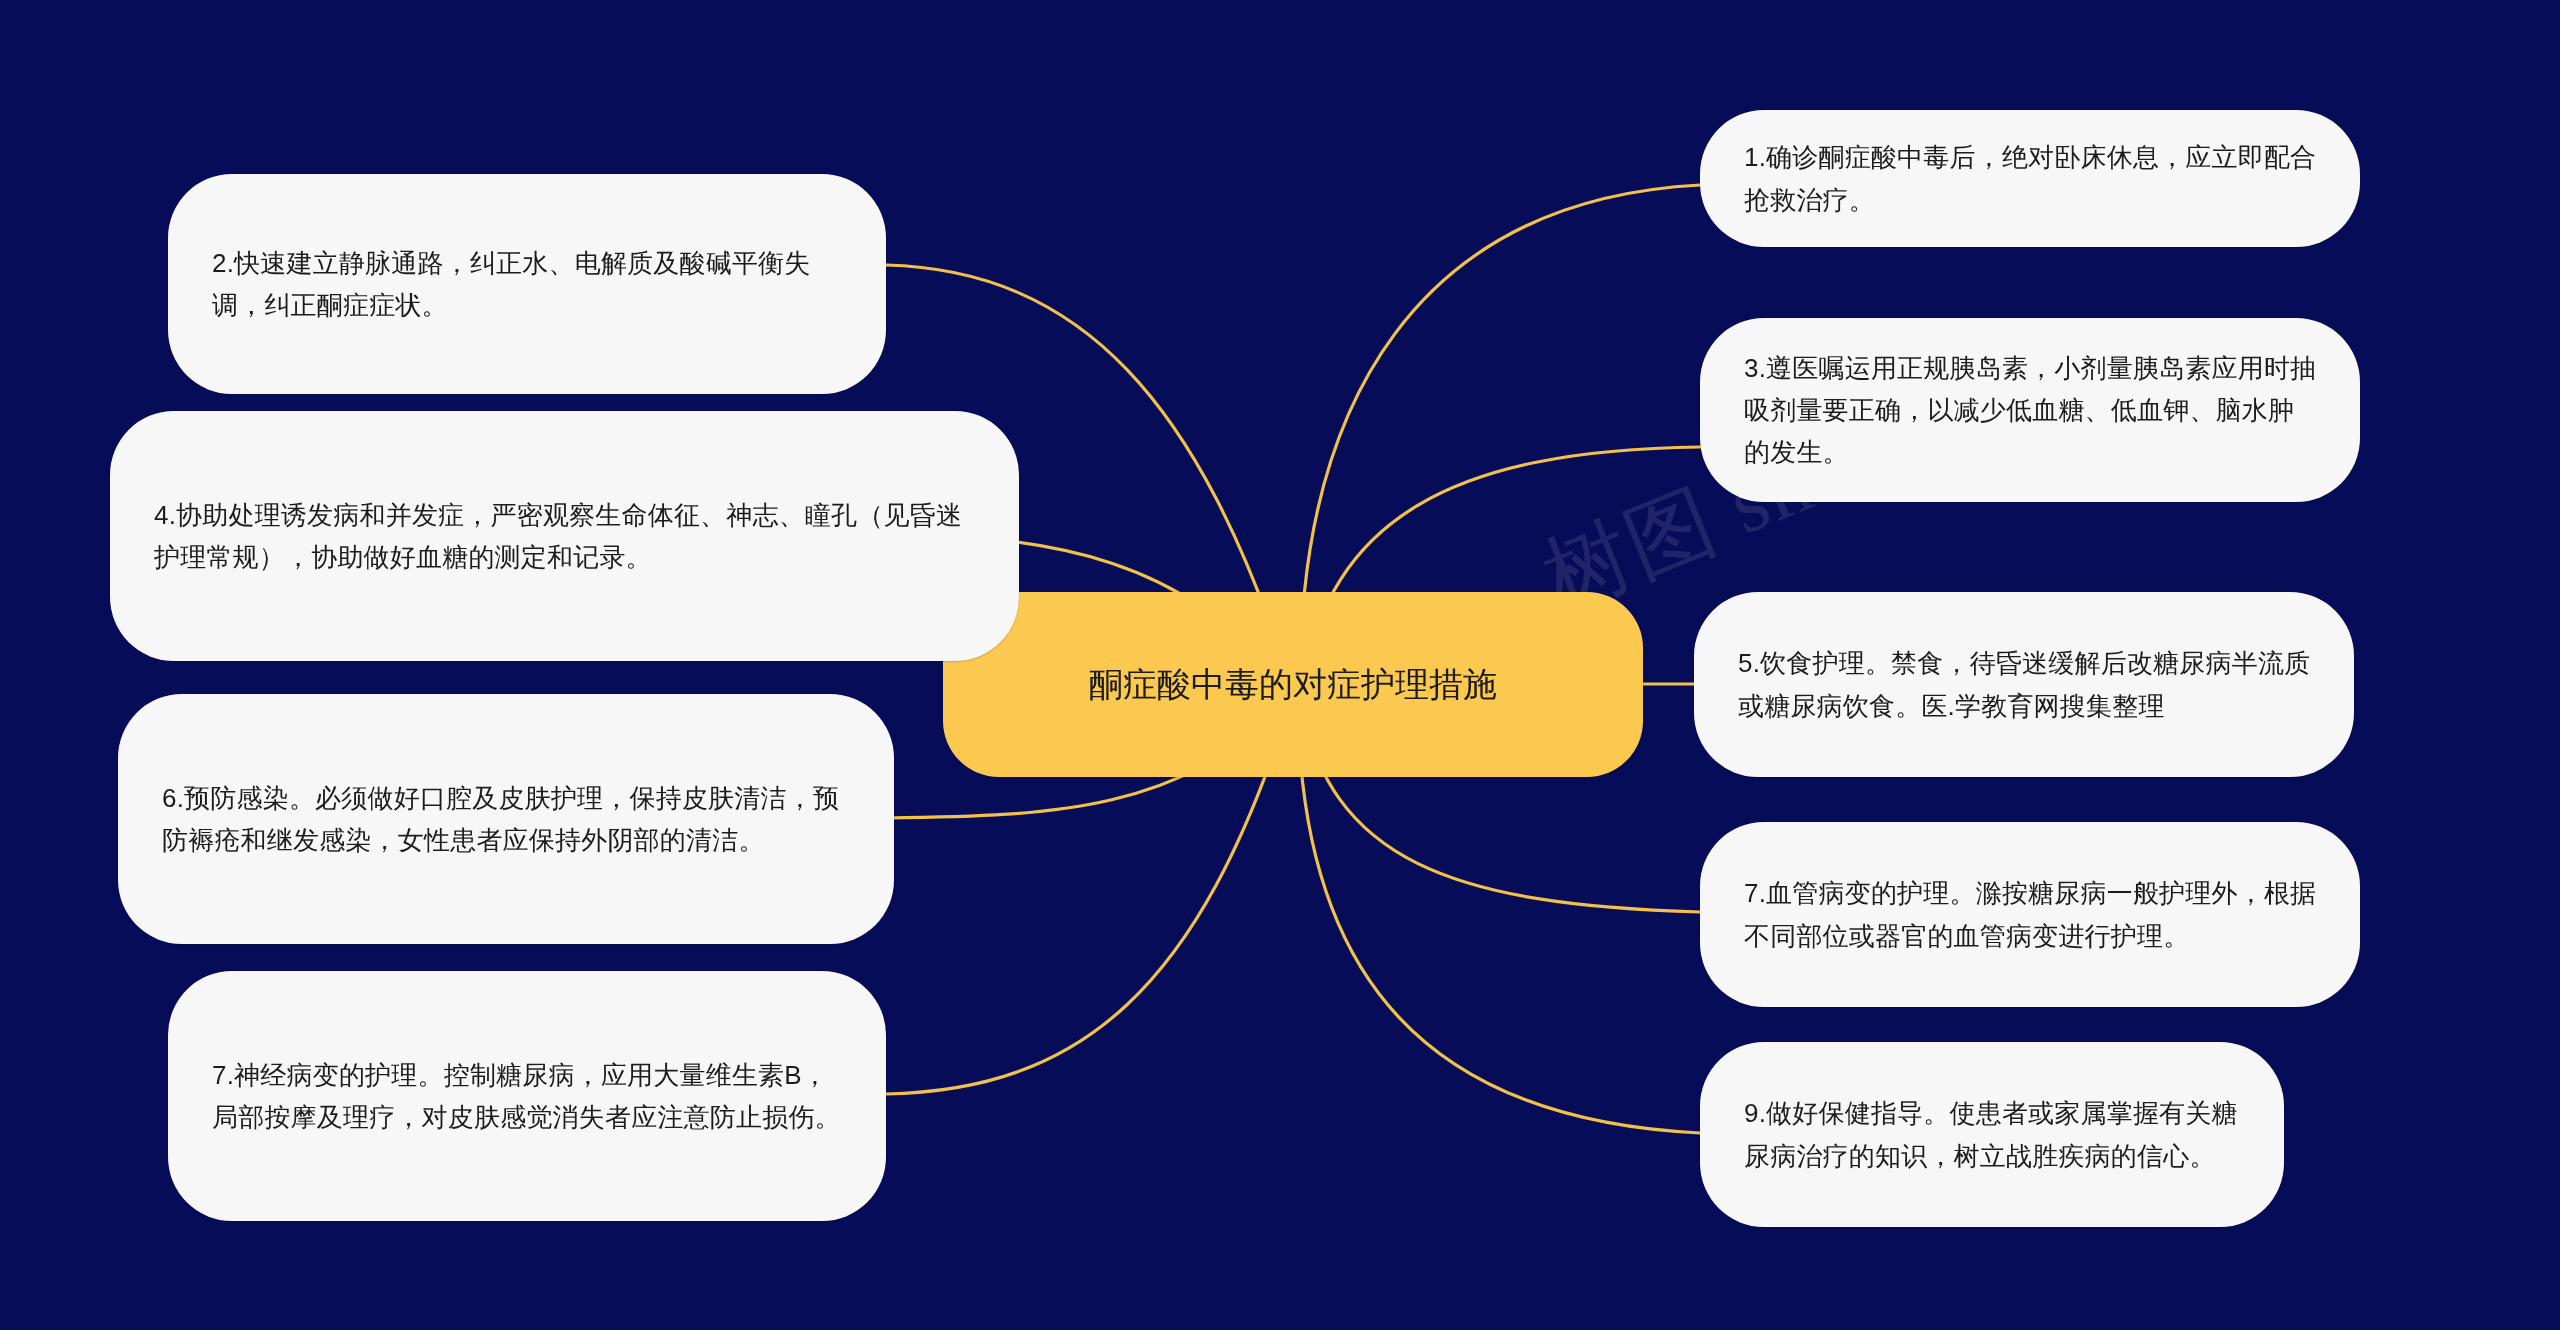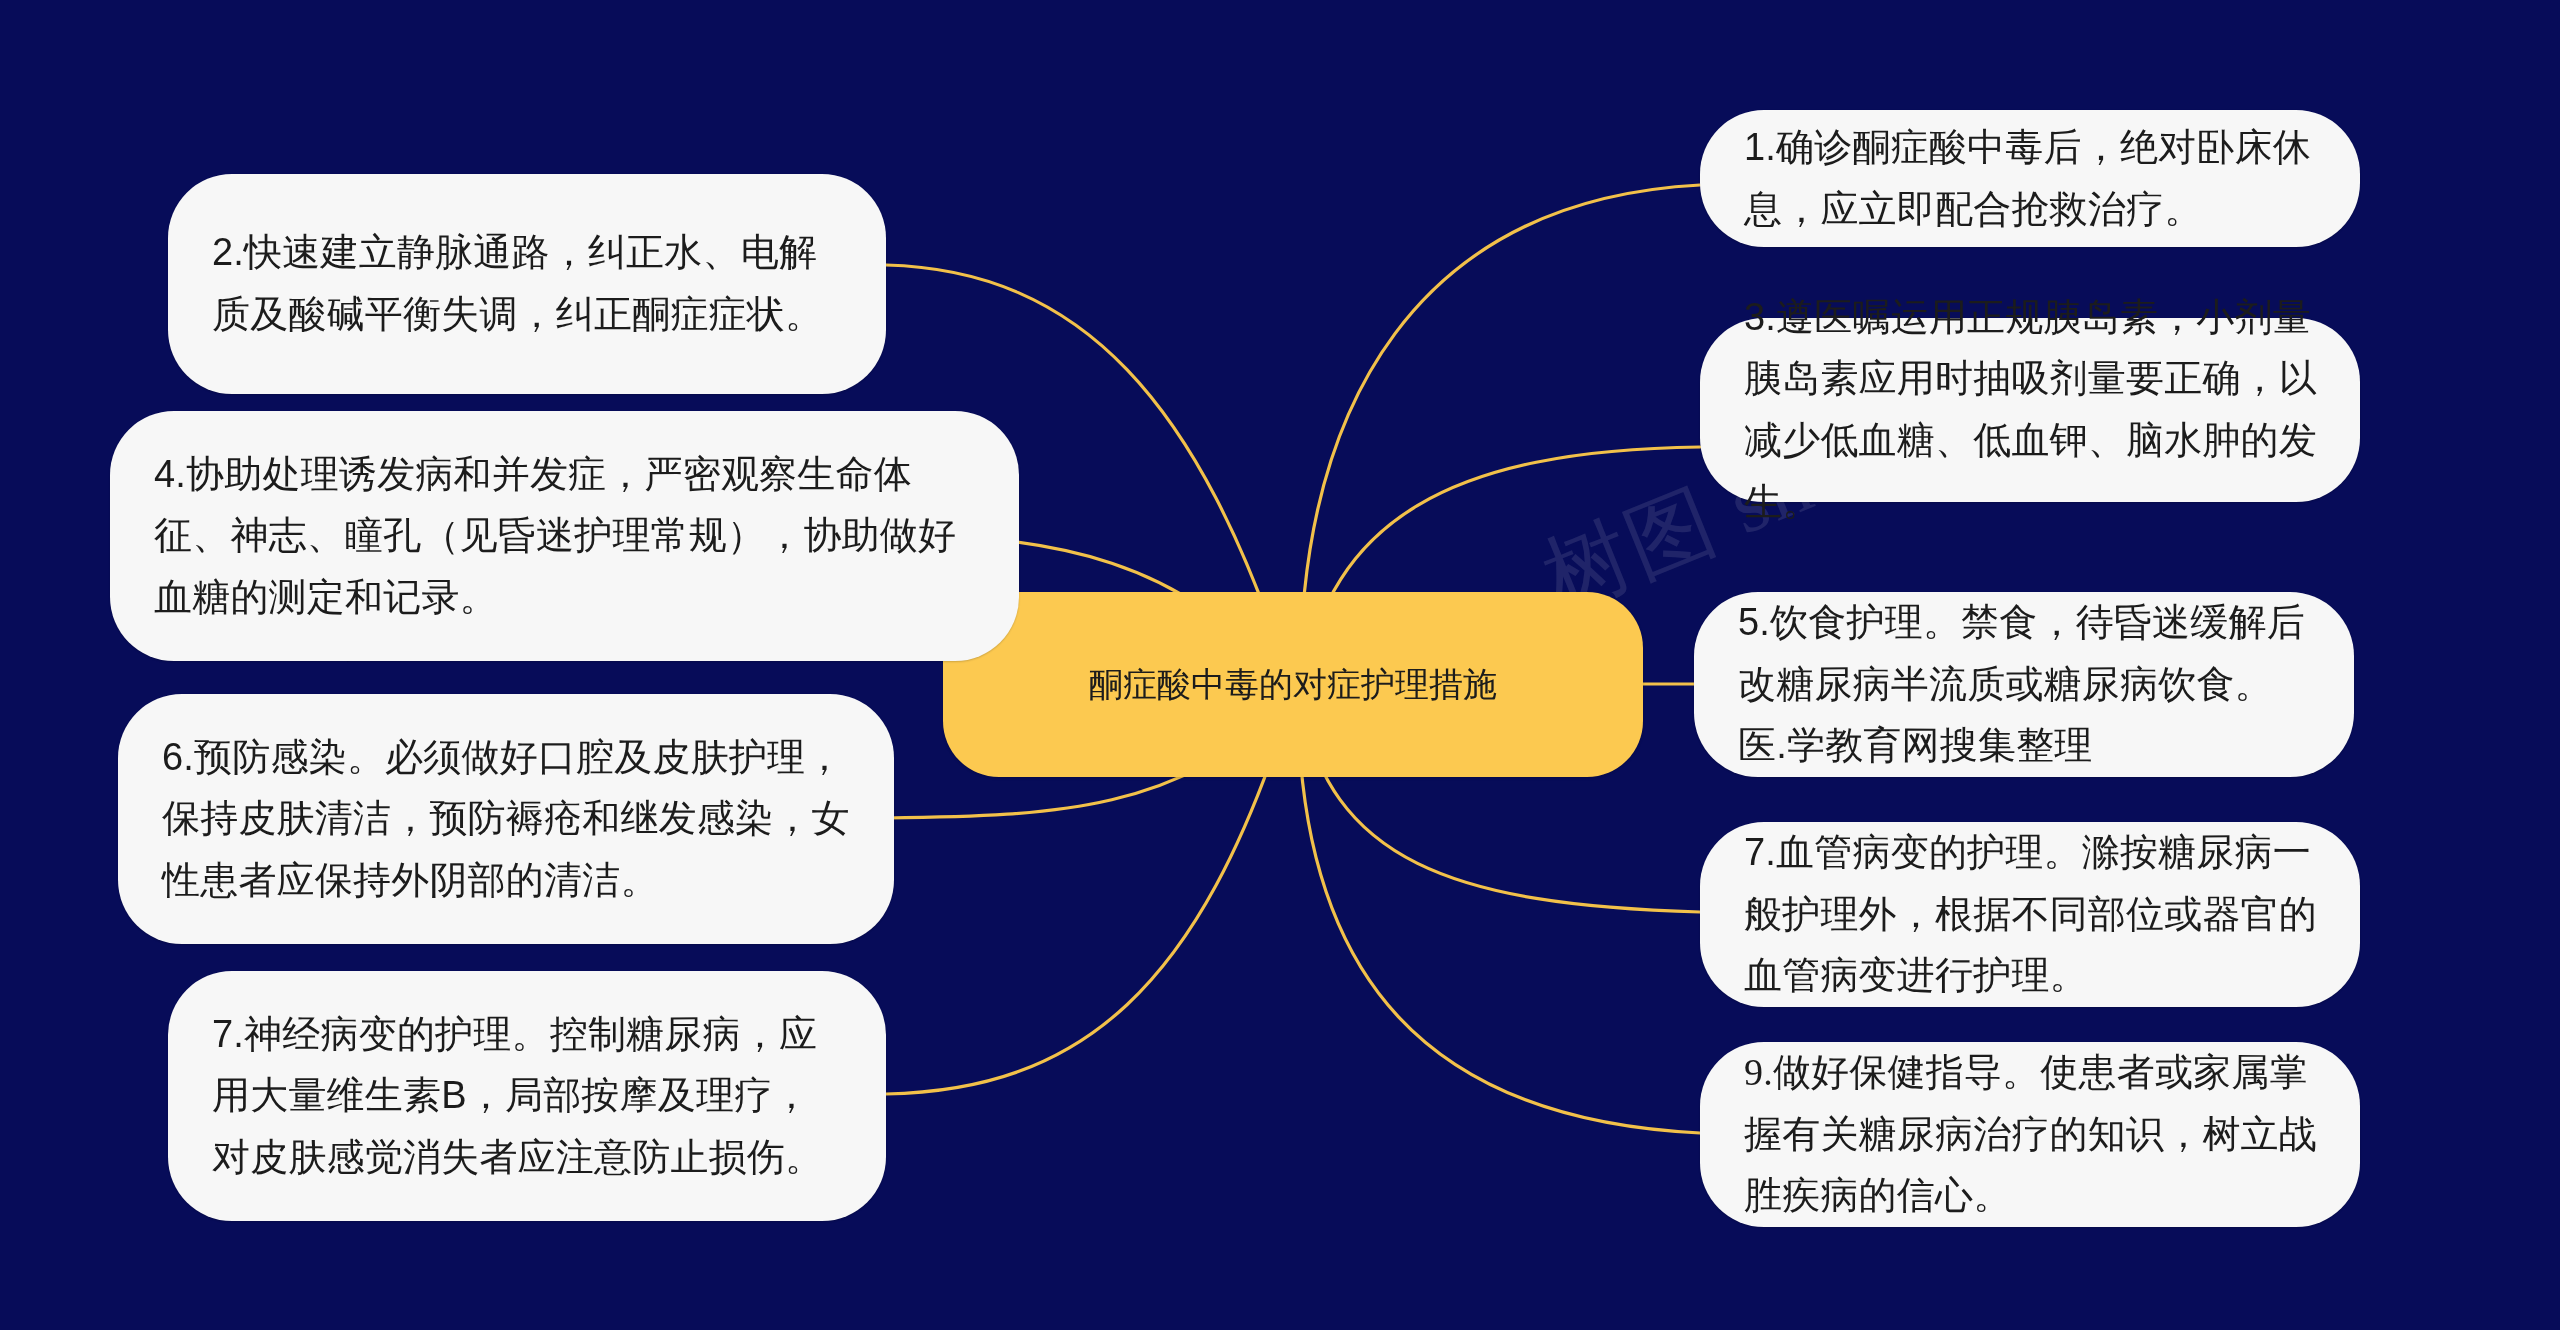--- a/index.html
+++ b/index.html
@@ -56,21 +56,21 @@
     box-sizing: border-box;
     z-index: 3;
     display: flex;
     align-items: center;
   }
   .leaf {
     background: #f7f7f7;
     border-radius: 64px;
     padding: 26px 40px 26px 44px;
     color: #1c1c1c;
-    font-size: 38px;
+    font-size: 26px;
     line-height: 1.62;
     letter-spacing: 0.2px;
     box-shadow: 0 1px 2px rgba(0,0,0,0.18);
   }
   .leaf .txt { text-indent: 0; }
 
   .root {
     background: #fcc950;
     border-radius: 56px;
     color: #1c1c1c;
@@ -86,21 +86,21 @@
   .n2 { left: 168px;  top: 174px;  width: 718px;  height: 220px; }
   .n4 { left: 110px;  top: 411px;  width: 909px;  height: 250px; }
   .n6 { left: 110px;  top: 694px;  width: 776px;  height: 250px; margin-left: 8px; }
   .n8 { left: 168px;  top: 971px;  width: 718px;  height: 250px; }
 
   
   .n1 { left: 1700px; top: 110px;  width: 660px;  height: 137px; }
   .n3 { left: 1700px; top: 318px;  width: 660px;  height: 184px; }
   .n5 { left: 1694px; top: 592px;  width: 660px;  height: 185px; }
   .n7 { left: 1700px; top: 822px;  width: 660px;  height: 185px; }
-  .n9 { left: 1700px; top: 1042px; width: 660px;  height: 185px; font-family: Liberation Serif, serif; }
+  .n9 { left: 1700px; top: 1042px; width: 584px;  height: 185px; }
 
   
   .root-node { left: 943px; top: 592px; width: 700px; height: 185px; }
 </style>
 </head>
 <body>
 
 <div id="canvas">
 
   <div class="wm wm-a wm-dark">树图 shutu.cn</div>

